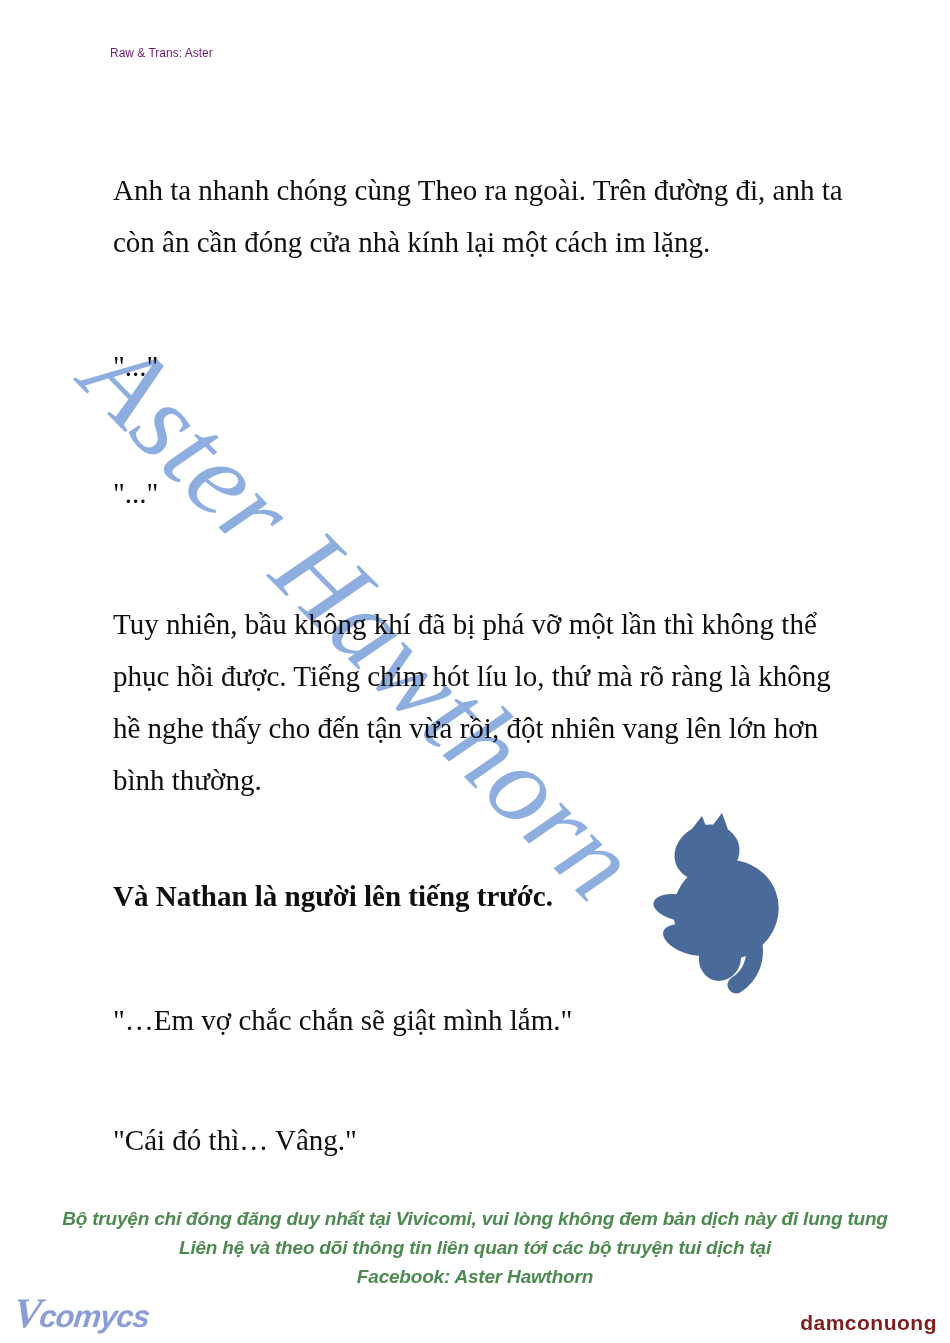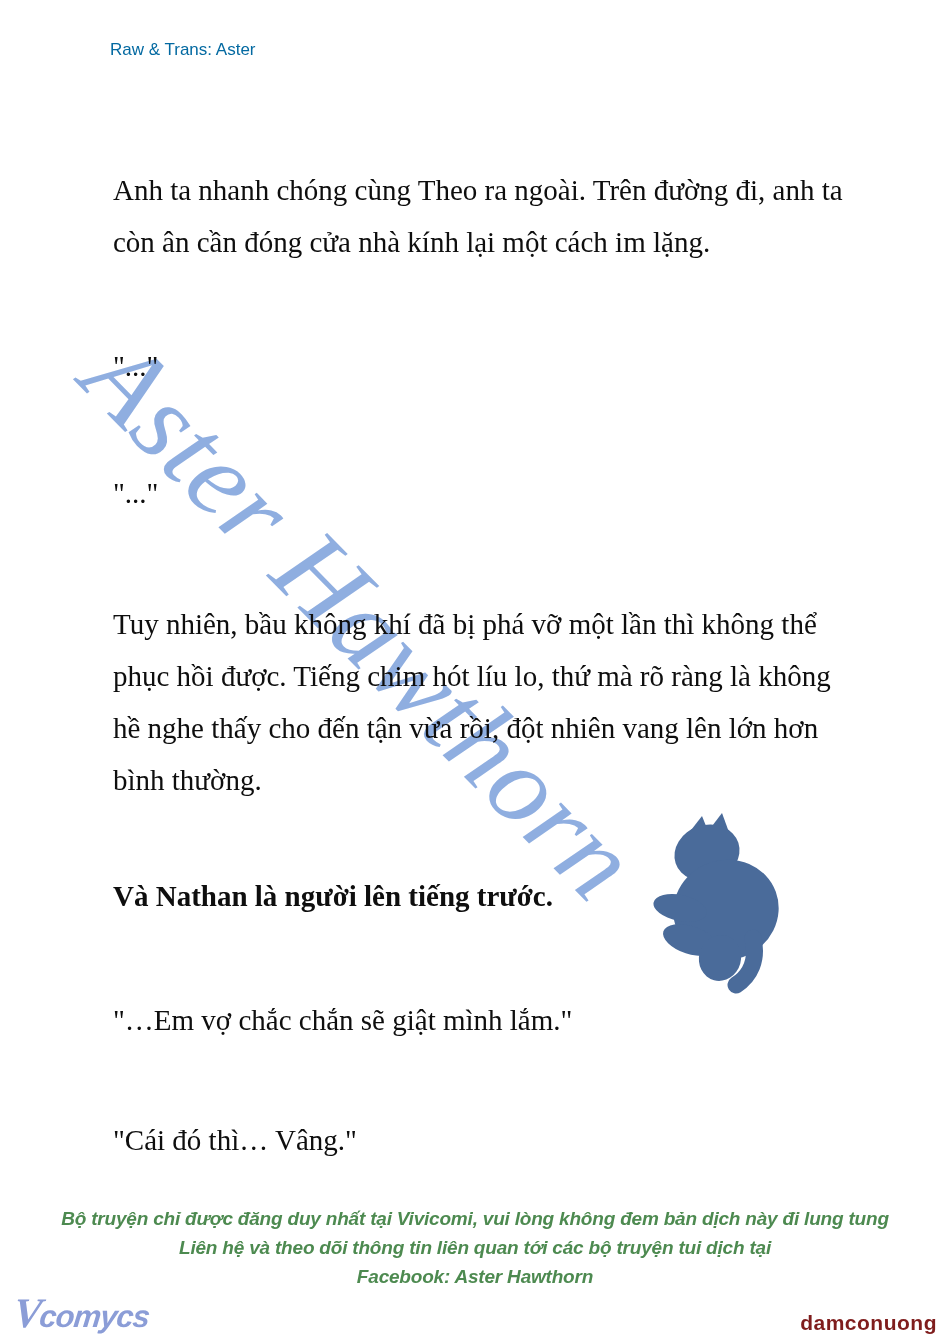--- a/index.html
+++ b/index.html
@@ -11,24 +11,24 @@
     position: relative;
     width: 950px;
     height: 1343px;
     background: #ffffff;
     overflow: hidden;
     font-family: "Liberation Serif", serif;
   }
   .credit-header {
     position: absolute;
     left: 110px;
-    top: 40px;
+    top: 46px;
     font-family: "Liberation Sans", sans-serif;
-    font-size: 17px;
-    color: #0369a1;
+    font-size: 12px;
+    color: #701a75;
     z-index: 4;
   }
   .watermark {
     position: absolute;
     left: 150px;
     top: 312px;
     font-family: "Liberation Serif", serif;
     font-style: italic;
     font-size: 112px;
     letter-spacing: 1px;
@@ -142,21 +142,21 @@
 
       <ellipse cx="38" cy="130" rx="28" ry="14" transform="rotate(18 38 130)"></ellipse>
 
       <ellipse cx="68" cy="148" rx="21" ry="23" transform="rotate(15 68 148)"></ellipse>
 
       <path d="M101,128 C106,150 98,166 84,175" stroke="#4a6b9a" stroke-width="17" fill="none" stroke-linecap="round"></path>
     </g>
   </svg>
 
   <div class="footer-notice">
-    <div>Bộ truyện chỉ được đăng duy nhất tại Vivicomi, vui lòng không đem bản dịch này đi lung tung</div>
+    <div>Bộ truyện chỉ đóng đăng duy nhất tại Vivicomi, vui lòng không đem bản dịch này đi lung tung</div>
     <div>Liên hệ và theo dõi thông tin liên quan tới các bộ truyện tui dịch tại</div>
     <div>Facebook: Aster Hawthorn</div>
   </div>
 
   <div class="logo-left">
     <span class="v-cap">V</span><span class="rest">comycs</span>
   </div>
 
   <div class="logo-right">damconuong</div>
 

